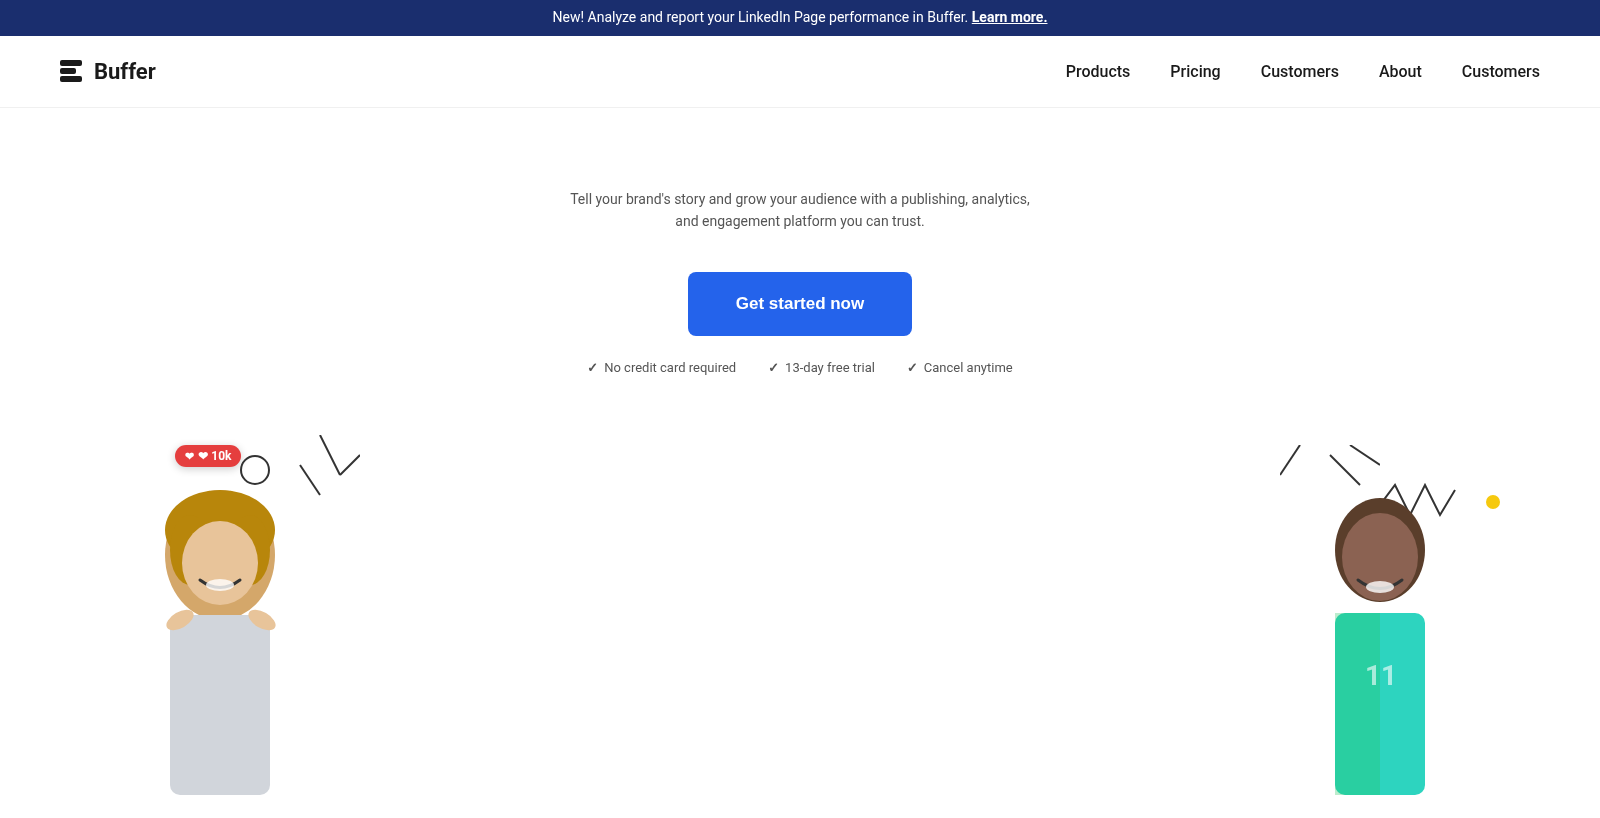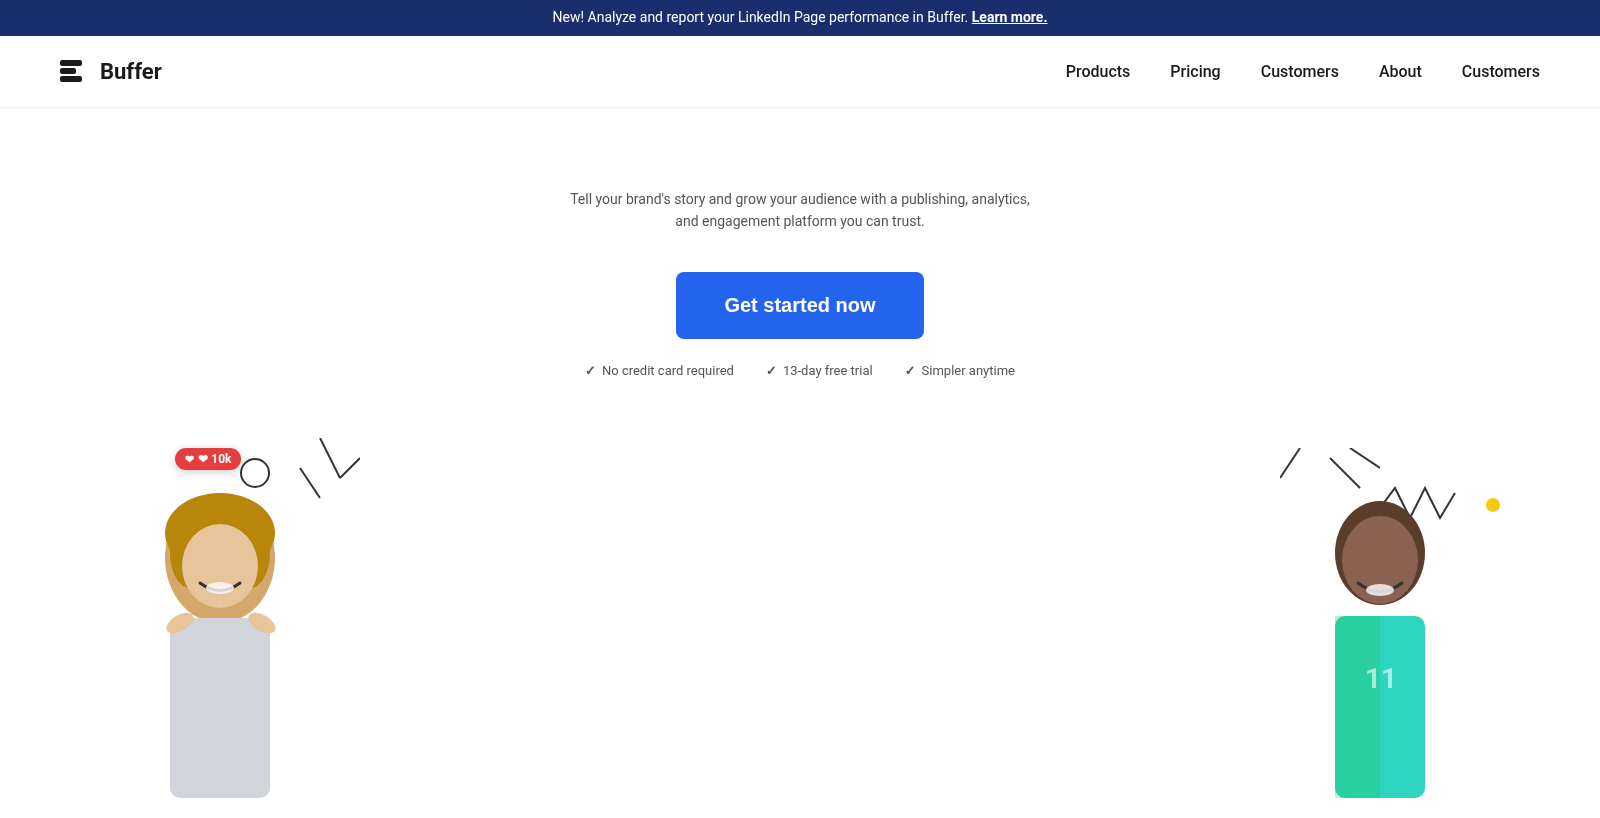--- a/index.html
+++ b/index.html
@@ -26,21 +26,21 @@
       align-items: center;
       justify-content: space-between;
       padding: 0 60px;
       height: 72px;
       background: #fff;
       border-bottom: 1px solid #f0f0f0;
     }
     .logo-area {
       display: flex;
       align-items: center;
-      gap: 18px;
+      gap: 12px;
       text-decoration: none;
     }
     .logo-icon {
       display: flex;
       flex-direction: column;
       gap: 2px;
     }
     .logo-icon span {
       display: block;
       background: #1a1a1a;
@@ -115,21 +115,21 @@
       max-width: 480px;
       margin: 0 auto 40px;
       line-height: 1.6;
     }
     .btn-cta {
       background: #2463eb;
       color: #fff;
       border: none;
       padding: 22px 48px;
       border-radius: 8px;
-      font-size: 20px;
+      font-size: 17px;
       font-weight: 700;
       cursor: pointer;
       display: inline-block;
       margin-bottom: 24px;
     }
     .trust-badges {
       display: flex;
       justify-content: center;
       gap: 32px;
       font-size: 13px;
@@ -248,21 +248,21 @@
     <span>
       <span class="check-icon">✓</span>
       <span>No credit card required</span>
     </span>
     <span>
       <span class="check-icon">✓</span>
       <span>13-day free trial</span>
     </span>
     <span>
       <span class="check-icon">✓</span>
-      <span>Simpler anytime</span>
+      <span>Cancel anytime</span>
     </span>
   </div>
 
   
   <div class="hero-illustrations">
 
     <div class="deco-circle-left"></div>
 
     <div class="notif-badge" style="top: 30px; left: 155px;">
       <span class="heart">❤</span>

